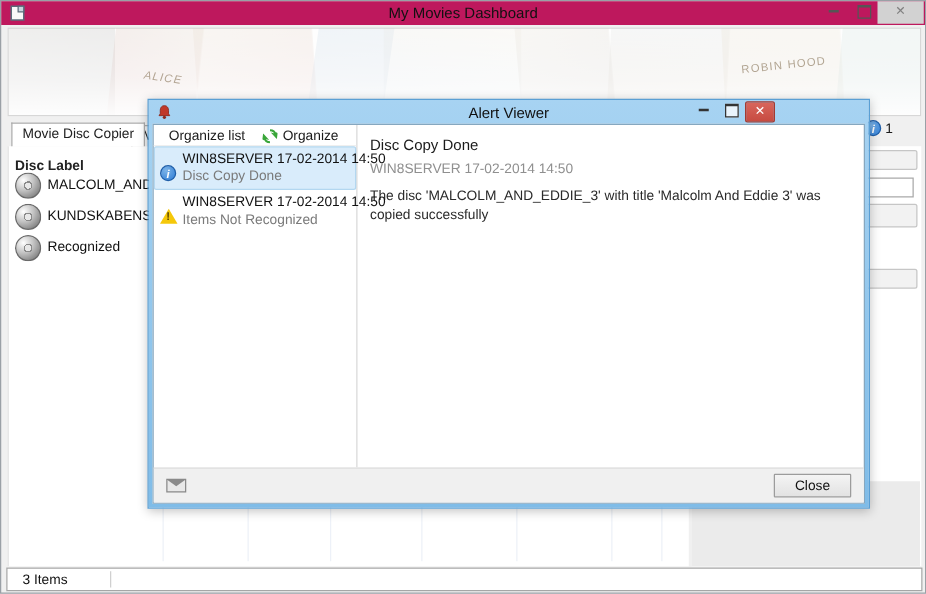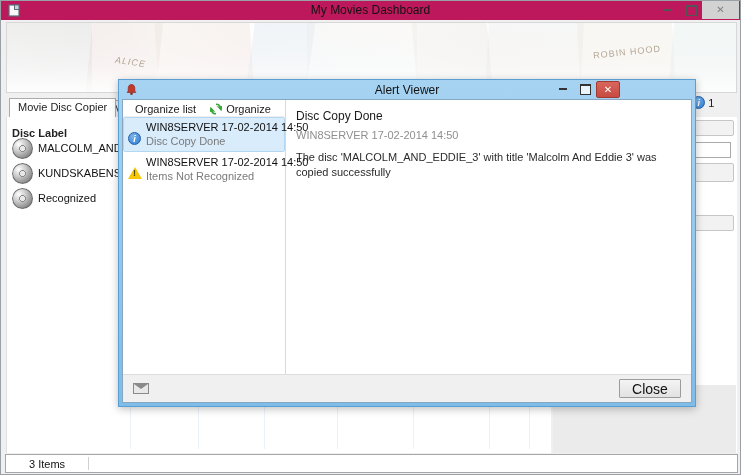--- a/index.html
+++ b/index.html
@@ -67,21 +67,21 @@
   .rp-bar { position:absolute; left:2px; right:3px; background:#f2f2f2; border:1px solid #c6c6c6; border-radius:2px; }
   #rp-bar1 { top:3px; height:16px; }
   #rp-input { position:absolute; left:2px; right:6px; top:25px; height:16px; background:#fff; border:1px solid #a9a9a9; }
   #rp-bar2 { top:46px; height:19px; font-weight:bold; padding:3px 0 0 6px; color:#111; }
   #rp-bar3 { top:98px; height:16px; }
   #rp-mgmt { position:absolute; left:6px; top:134px; color:#111; }
   #rp-gray { position:absolute; left:0; right:1px; top:268px; bottom:0; background:#ebebeb; }
 
   
   #status-bar { position:absolute; left:4px; top:453px; width:733px; height:19px; background:#fff; border:1px solid #a6a6a6; }
-  #status-bar .txt { position:absolute; left:23px; top:3px; color:#111;text-align:center; }
+  #status-bar .txt { position:absolute; left:12px; top:3px; color:#111;text-align:center; }
   #status-bar .sep { position:absolute; left:82px; top:2px; bottom:2px; width:1px; background:#d0d0d0; }
 
   
   #dialog { position:absolute; left:117px; top:78px; width:578px; height:328px; z-index:10;
     background:linear-gradient(#a7d3f2,#7fbce8); border:1px solid #5a9fd4; box-shadow:0 2px 8px rgba(0,0,0,.25); }
   #dlg-titlebar { position:absolute; left:0; top:0; right:0; height:19px; }
   #dlg-titlebar .title { position:absolute; left:0; right:0; top:3px; text-align:center; font-size:12px; color:#111; }
   #dlg-icon { position:absolute; left:6px; top:3px; width:13px; height:13px; }
   .dlgbtn { position:absolute; top:1px; height:16px; text-align:center; font-size:10px; line-height:15px; color:#333; }
   #btn-min-dlg { left:434px; width:20px; }
@@ -105,21 +105,21 @@
 
   #dlg-detail { flex:1; padding:9px 10px; overflow:hidden; }
   #detail-title { font-size:12px; color:#1a1a1a; }
   #detail-source { color:#8f8f8f; margin-top:6px; }
   #detail-body { color:#2a2a2a; margin-top:9px; line-height:1.35; }
 
   #dlg-footer { height:28px; background:#f0f0f0; border-top:1px solid #dddddd; display:flex; align-items:center; padding:0 10px; }
   .mail-icon { width:16px; height:11px; border:1px solid #8a8a8a; background:#e8e8e8; position:relative; margin-right:8px; }
   .mail-icon::before { content:""; position:absolute; left:0; top:0; border-left:7px solid transparent; border-right:7px solid transparent; border-top:5px solid #8a8a8a; right:0; margin:auto; width:0; }
   #email-link { color:#0b5fce; text-decoration:underline; cursor:pointer; }
-  #btn-close-dialog { margin-left:auto; width:62px; height:19px; background:linear-gradient(#f4f4f4,#e2e2e2); border:1px solid #9c9c9c; border-radius:1px; font-size:14px; font-family:"Liberation Sans",sans-serif; color:#111; }
+  #btn-close-dialog { margin-left:auto; width:62px; height:19px; background:linear-gradient(#f4f4f4,#e2e2e2); border:1px solid #9c9c9c; border-radius:1px; font-size:11px; font-family:"Liberation Sans",sans-serif; color:#111; }
 </style>
 </head>
 <body>
 
 <div id="main-window">
 
   <div id="titlebar">
     <svg id="app-icon" viewBox="0 0 12 13">
       <rect x="1" y="1" width="10" height="11" fill="#f8f8f8" stroke="#5a6b7a" stroke-width="1.2"></rect>
       <rect x="6.5" y="1" width="4.5" height="4.5" fill="#c8d4dd" stroke="#5a6b7a" stroke-width="1"></rect>

